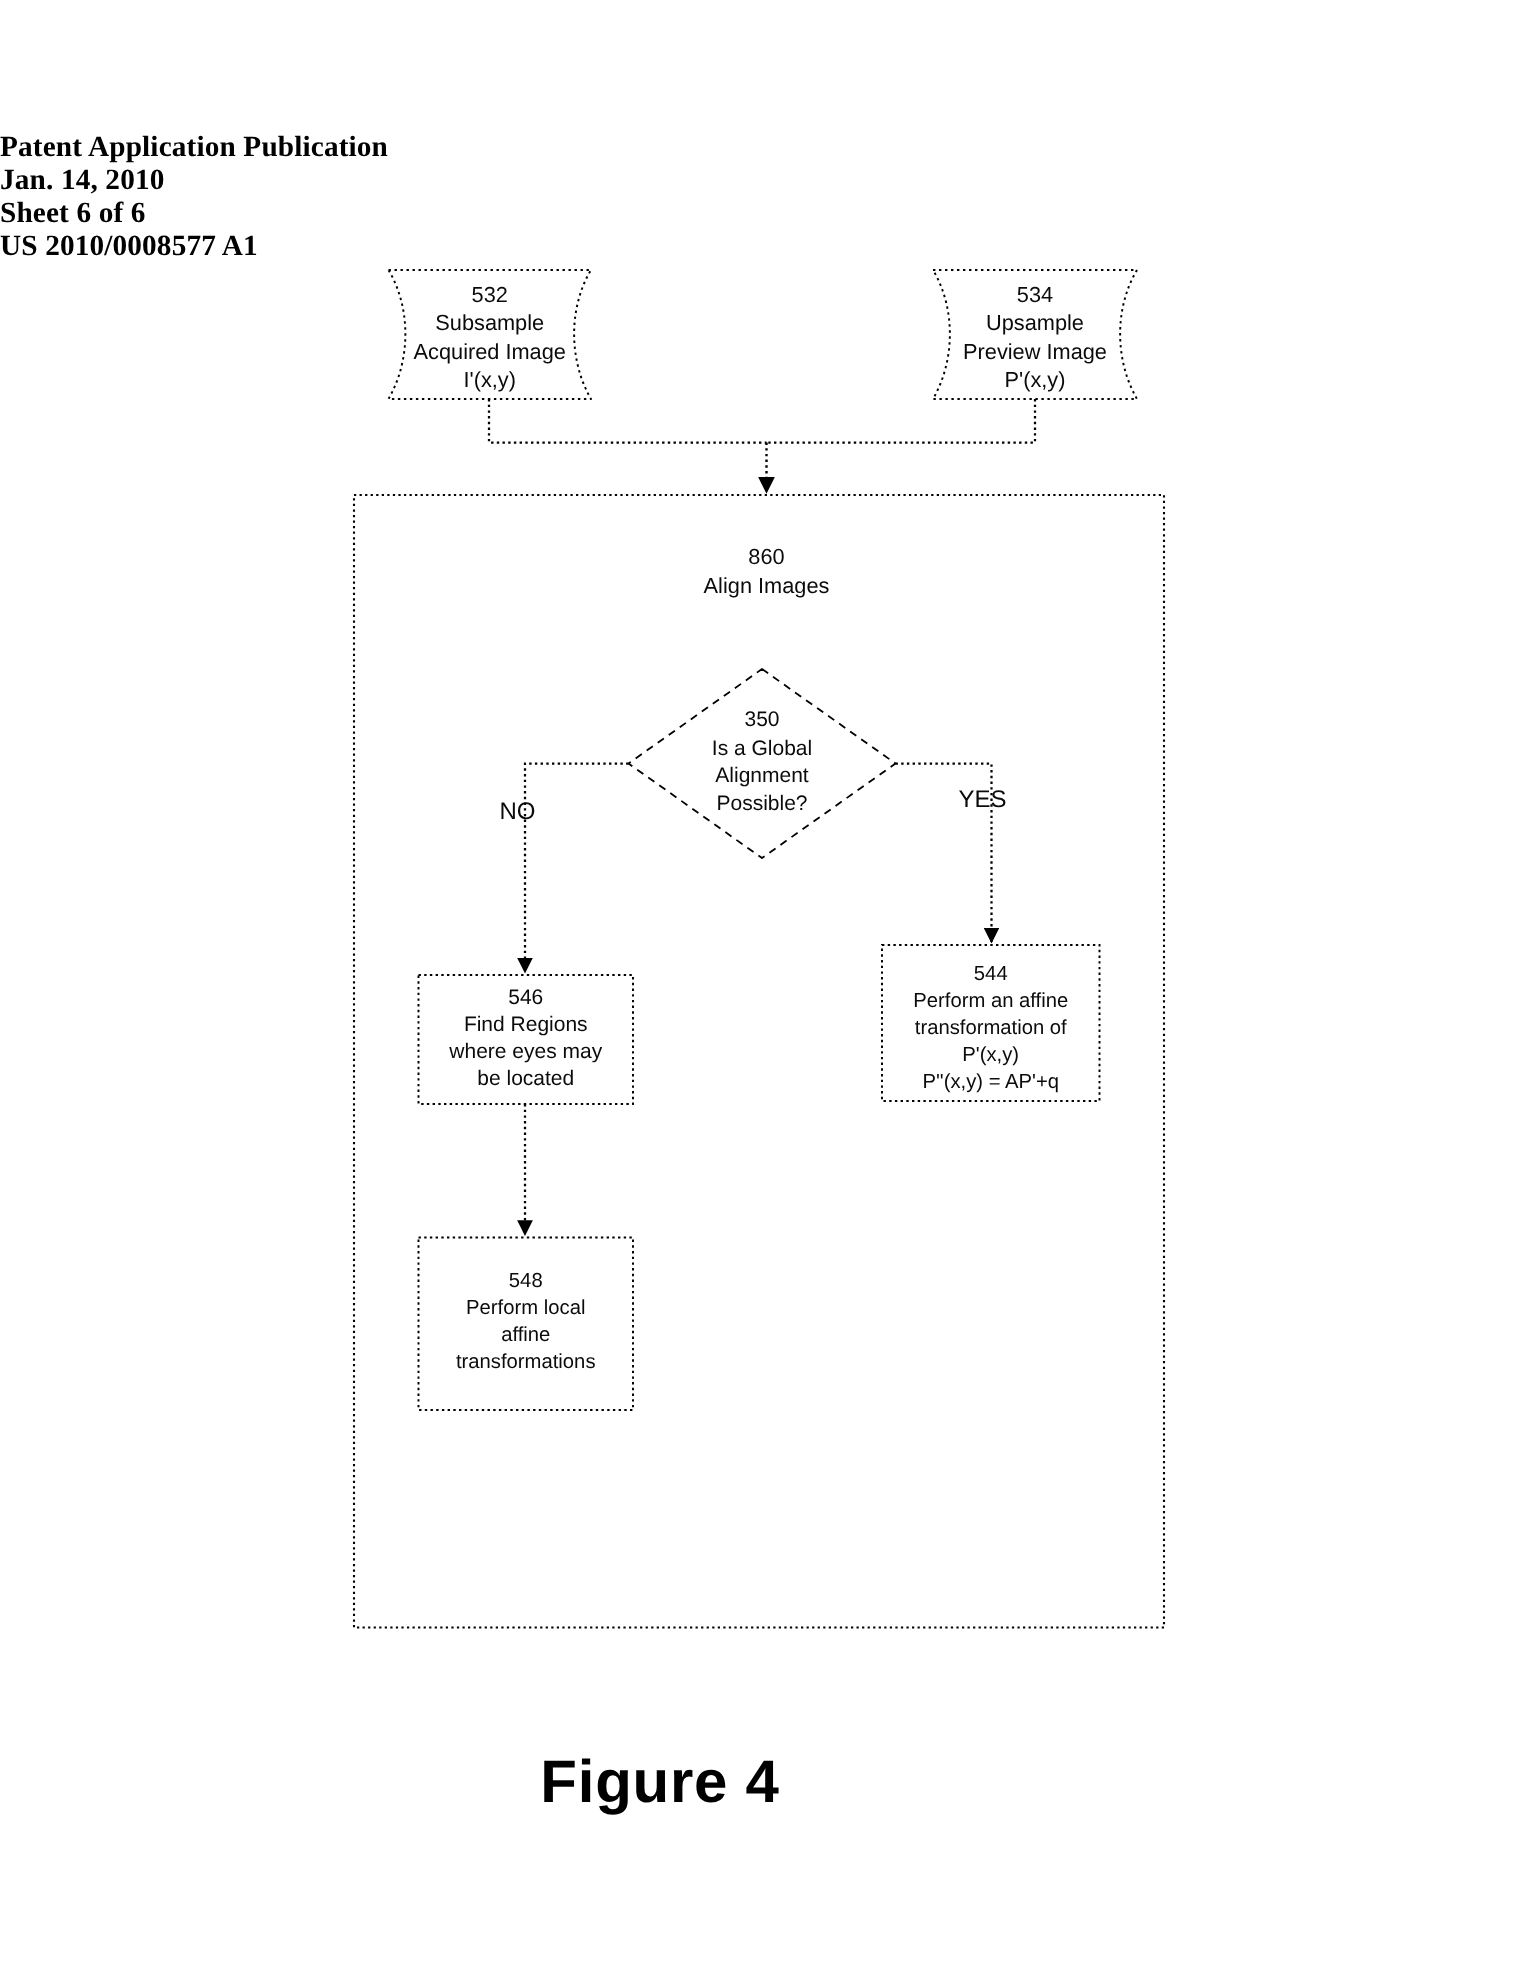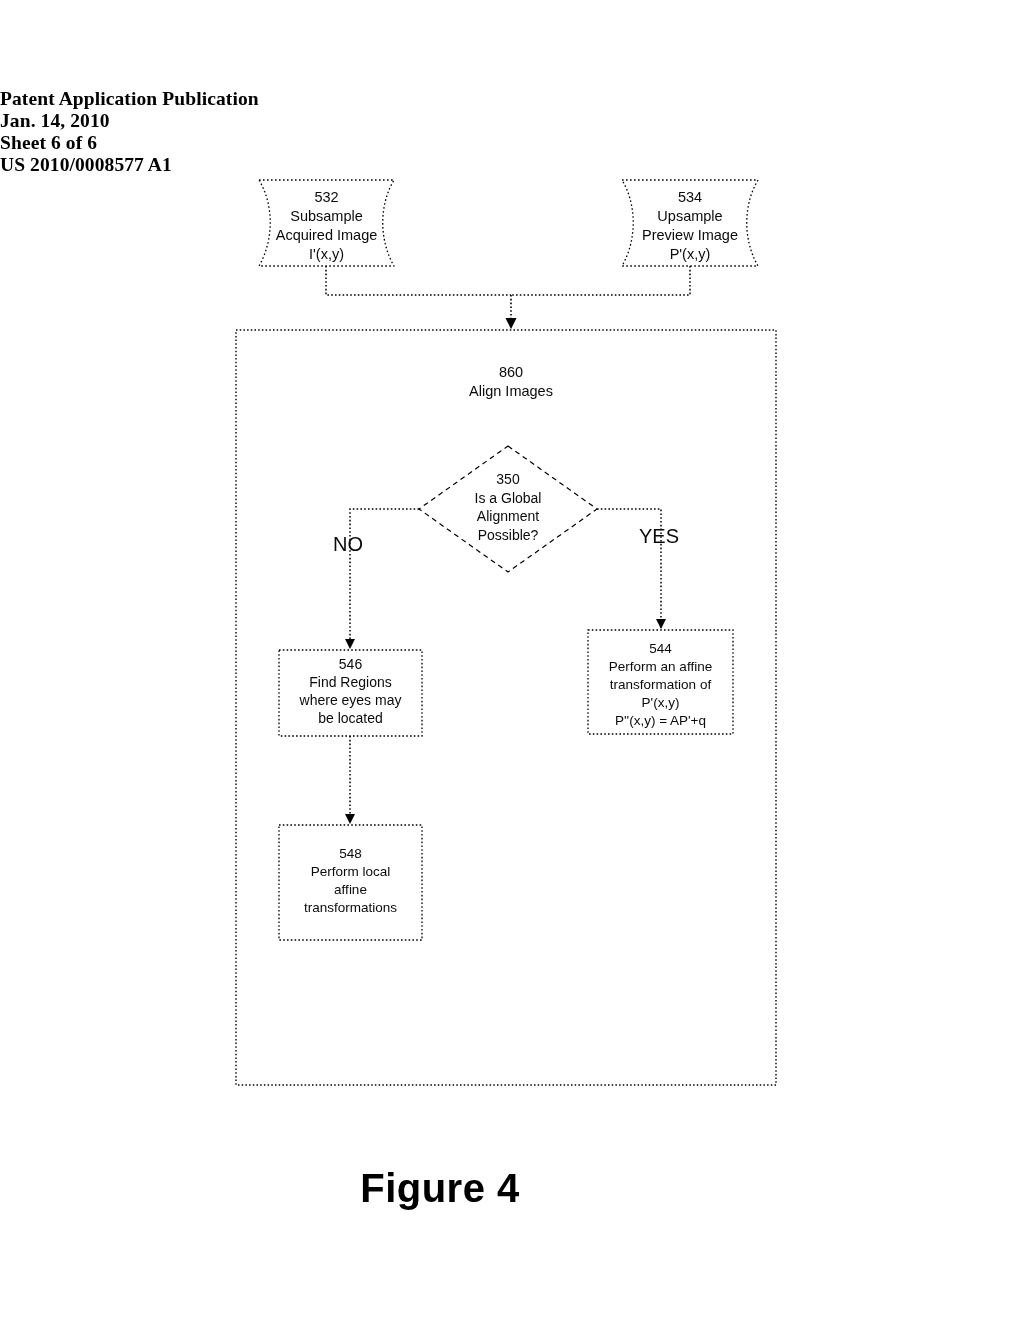--- a/index.html
+++ b/index.html
@@ -58,21 +58,21 @@
     font-size: 14.5px;
     line-height: 19px;
     color: #0b0b0b;
     white-space: nowrap;
   }
   .node-text .ln { display: block; }
 
   .branch-label {
     position: absolute;
     font-family: "Liberation Sans", sans-serif;
-    font-size: 20px;
+    font-size: 16px;
     color: #0b0b0b;
     white-space: nowrap;
   }
 
   
   #figure-caption {
     position: absolute;
     left: 0;
     top: 1166px;
     width: 880px;

